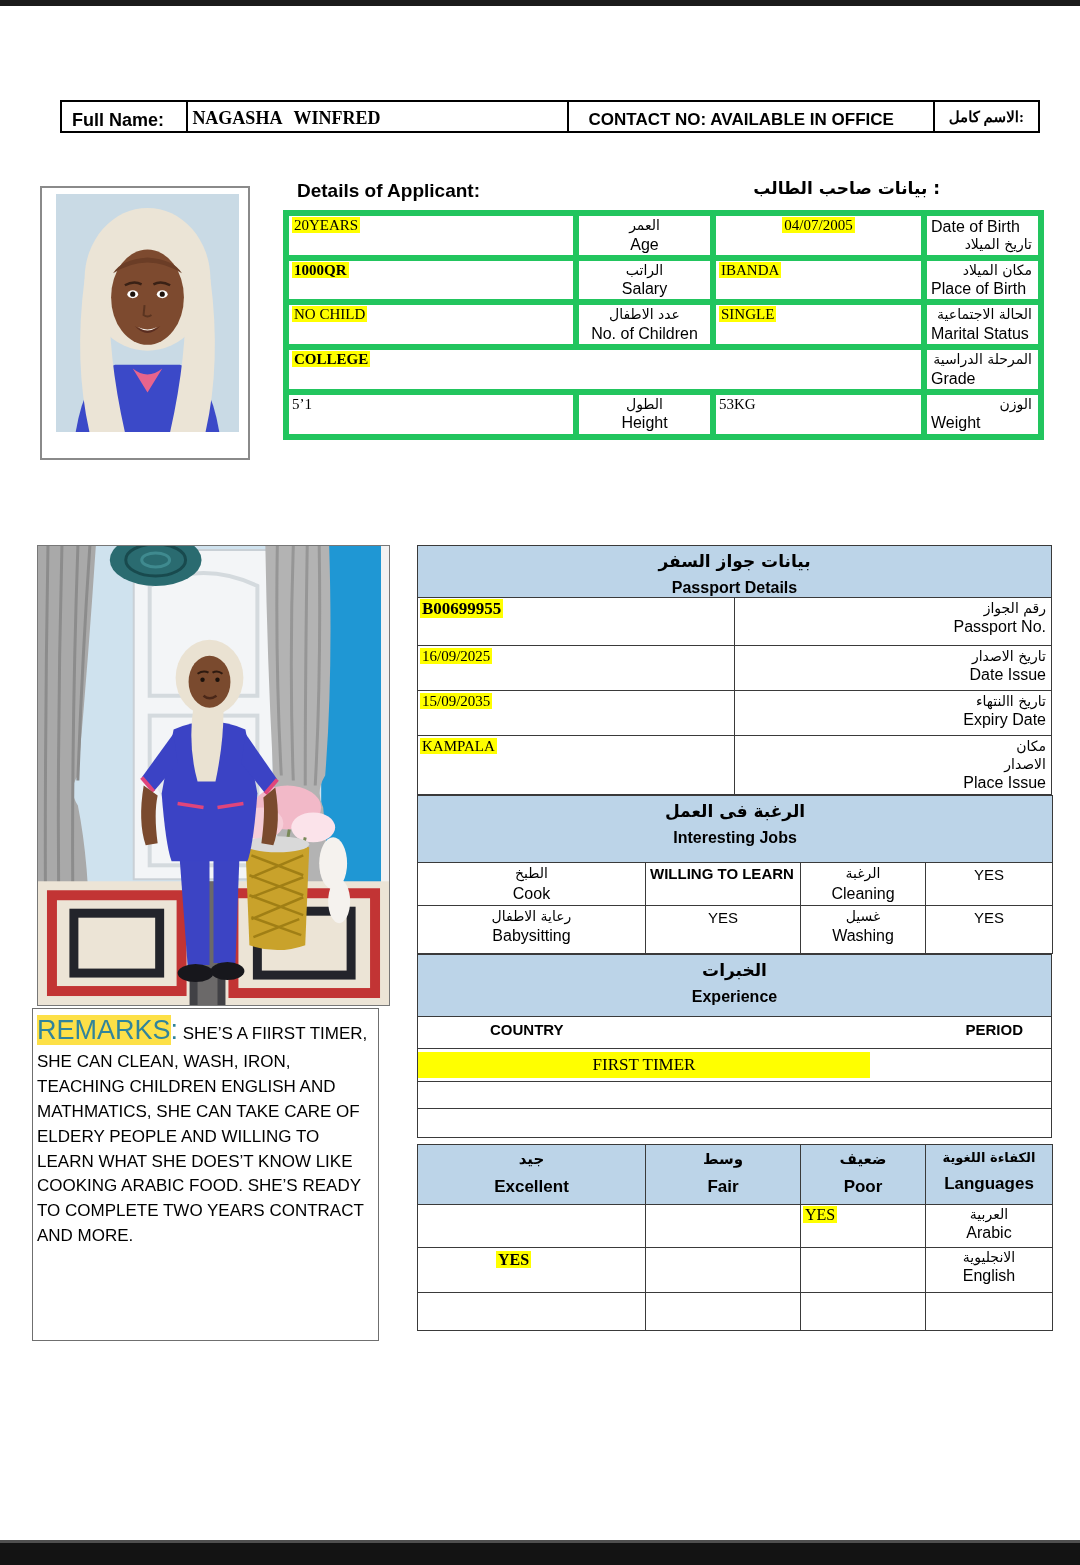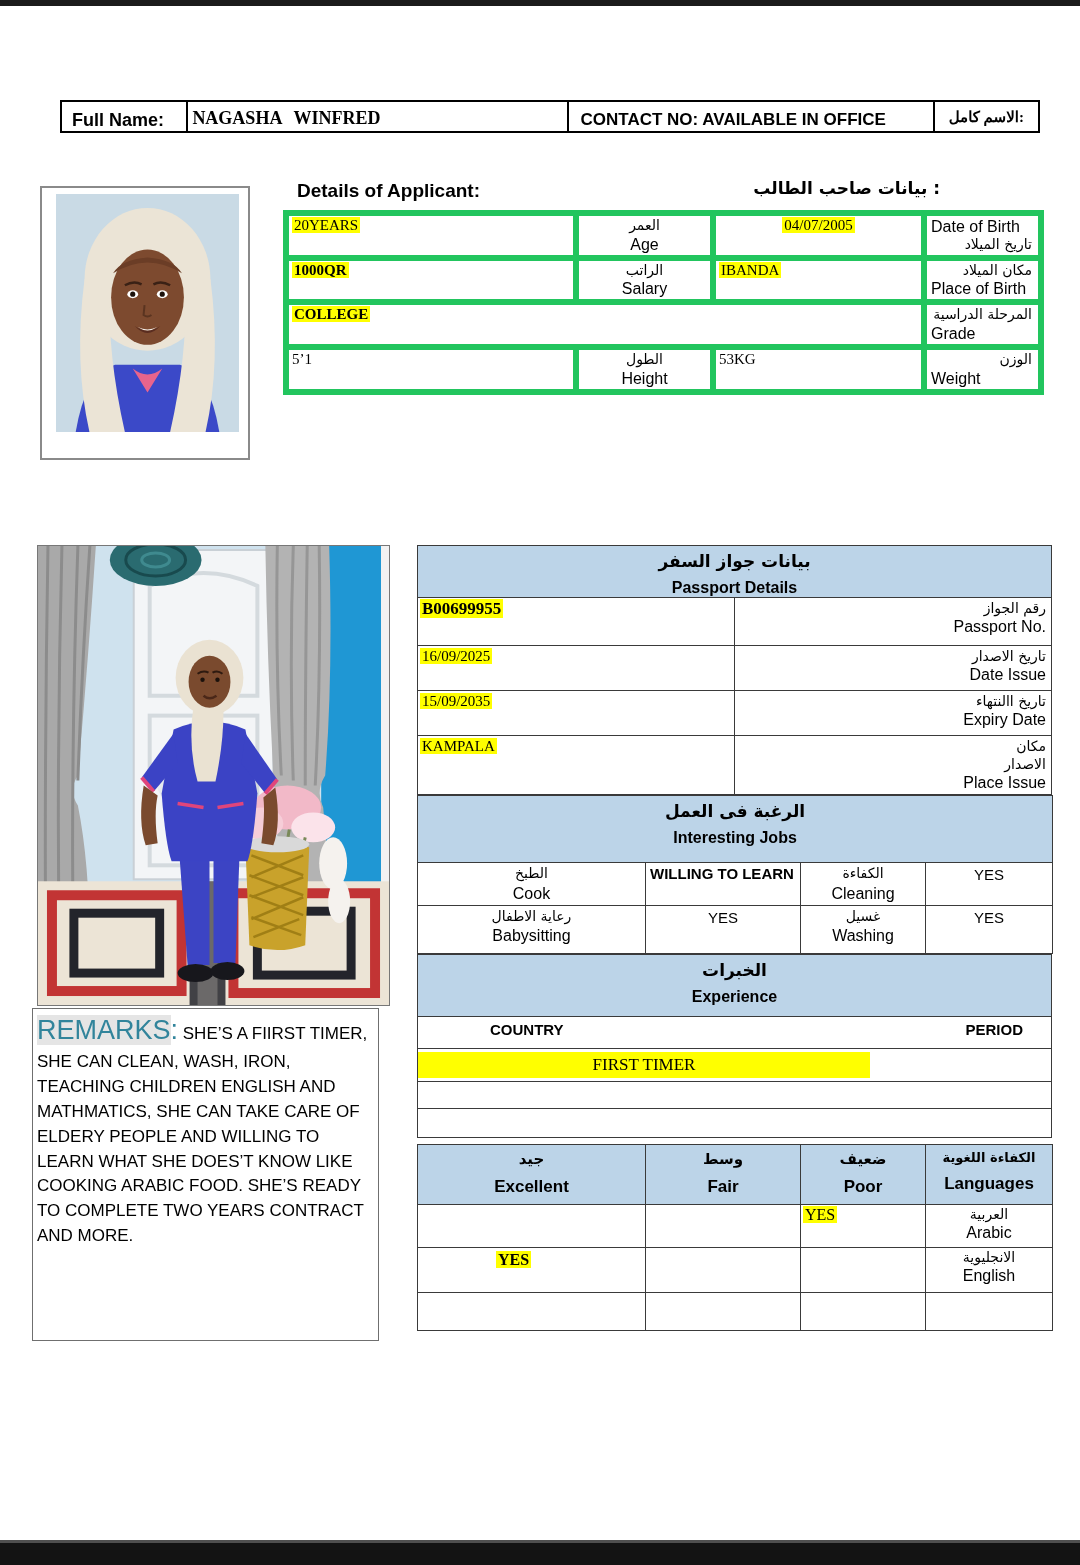--- a/index.html
+++ b/index.html
@@ -16,21 +16,21 @@
   .top-bar { position:absolute; left:0; top:0; width:1080px; height:6px; background:#1b1b1b; }
   .bottom-bar { position:absolute; left:0; top:1540px; width:1080px; height:25px; background:#131313; border-top:3px solid #4f4f4f; }
 
   
   table { border-collapse:collapse; table-layout:fixed; }
   .htable { position:absolute; left:60px; top:100px; width:980px; }
   .htable td { border:2px solid #000; vertical-align:top; }
   .htable .c1 { width:126px; font-size:18px; font-weight:bold; padding:8px 0 0 10px; }
   .htable .c2 { width:379px; vertical-align:bottom; padding:0 0 2px 4px; }
   .htable .c2 span { font-family:"Liberation Serif", serif; font-weight:bold; font-size:18px; word-spacing:8px; }
-  .htable .c3 { width:365px; font-size:17px; font-weight:bold; padding:8px 0 0 12px; }
+  .htable .c3 { width:365px; font-size:17px; font-weight:bold; padding:8px 0 0 20px; }
   .htable .c4 { width:105px; font-size:15px; font-weight:bold; text-align:center; vertical-align:middle; }
 
   
   .details-title-en { position:absolute; left:297px; top:180px; font-size:19px; font-weight:bold; }
   .details-title-ar { position:absolute; left:650px; top:178px; width:290px; text-align:right; font-size:17px; font-weight:bold; }
   .dtable { position:absolute; left:283px; top:210px; width:755px; }
   .dtable td { border:6px solid #22c55e; vertical-align:top; padding:1px 3px; }
   .dtable .val { font-family:"Liberation Serif", serif; font-size:15px; }
   .dtable .lbl { padding:1px 4px; }
   .dtable .lbl .lar { font-size:14px; text-align:center; line-height:1.25; }
@@ -40,21 +40,21 @@
   .dtable .ctr { text-align:center; }
 
   
   .photo1 { position:absolute; left:40px; top:186px; width:210px; height:274px; border:2px solid #8a8a8a; background:#fff; padding:6px 9px 14px 14px; }
   .photo1 svg { width:100%; height:100%; display:block; }
   .photo2 { position:absolute; left:37px; top:545px; width:353px; height:461px; border:1px solid #777; background:#fff; }
   .photo2 svg { width:100%; height:100%; display:block; }
 
   
   .remarks { position:absolute; left:32px; top:1008px; width:347px; height:333px; border:1px solid #6f6f6f; padding:2px 4px; font-size:17px; line-height:1.46; }
-  .remarks-label { font-size:27px; color:#31849b; background:#e5e5e5; }
+  .remarks-label { font-size:27px; color:#31849b; background:#fde047; }
   .remarks-colon { font-size:27px; color:#31849b; }
 
   
   .rightcol { position:absolute; left:417px; top:545px; width:635px; }
   .rightcol table { width:635px; }
   .rightcol td { border:1px solid #3a3a3a; vertical-align:top; }
   .sechead { background:#bcd4e8; text-align:center; padding-top:5px; }
   .sechead .h-ar { font-size:17px; font-weight:bold; }
   .sechead .h-en { font-size:16px; font-weight:bold; margin-top:8px; }
   .ptable .pval { width:508px; font-family:"Liberation Serif", serif; font-size:16px; padding:1px 2px; }
@@ -151,20 +151,32 @@
   <tr style="height:43px">
     <td class="val"><span class="hl bold">1000QR</span></td>
     <td class="lbl">
           <div class="lar ar">الراتب</div>
           <div class="len">Salary</div>
         </td>
     <td class="val"><span class="hl">IBANDA</span></td>
     <td class="lbl rlbl">
           <div class="lar ar">مكان الميلاد</div>
           <div class="len">Place of Birth</div>
+        </td>
+  </tr>
+  <tr style="height:41px">
+    <td class="val"><span class="hl">NO CHILD</span></td>
+    <td class="lbl">
+          <div class="lar ar">عدد الاطفال</div>
+          <div class="len">No. of Children</div>
+        </td>
+    <td class="val"><span class="hl">SINGLE</span></td>
+    <td class="lbl rlbl">
+          <div class="lar ar">الحالة الاجتماعية</div>
+          <div class="len">Marital  Status</div>
         </td>
   </tr>
   <tr style="height:42px">
     <td class="val" colspan="3"><span class="hl bold">COLLEGE</span></td>
     <td class="lbl rlbl">
           <div class="lar ar">المرحلة الدراسية</div>
           <div class="len">Grade</div>
         </td>
   </tr>
   <tr style="height:45px">
@@ -308,21 +320,21 @@
         <div class="h-en">Interesting Jobs</div>
       </td>
     </tr>
     <tr style="height:32px">
       <td class="jlbl">
             <div class="lar ar">الطبخ</div>
             <div class="len">Cook</div>
           </td>
       <td class="jval">WILLING TO LEARN</td>
       <td class="jlbl">
-            <div class="lar ar">الكفاءة</div>
+            <div class="lar ar">الرغبة</div>
             <div class="len">Cleaning</div>
           </td>
       <td class="jyes">YES</td>
     </tr>
     <tr style="height:48px">
       <td class="jlbl">
             <div class="lar ar">رعاية الاطفال</div>
             <div class="len">Babysitting</div>
           </td>
       <td class="jyes-c">YES</td>

